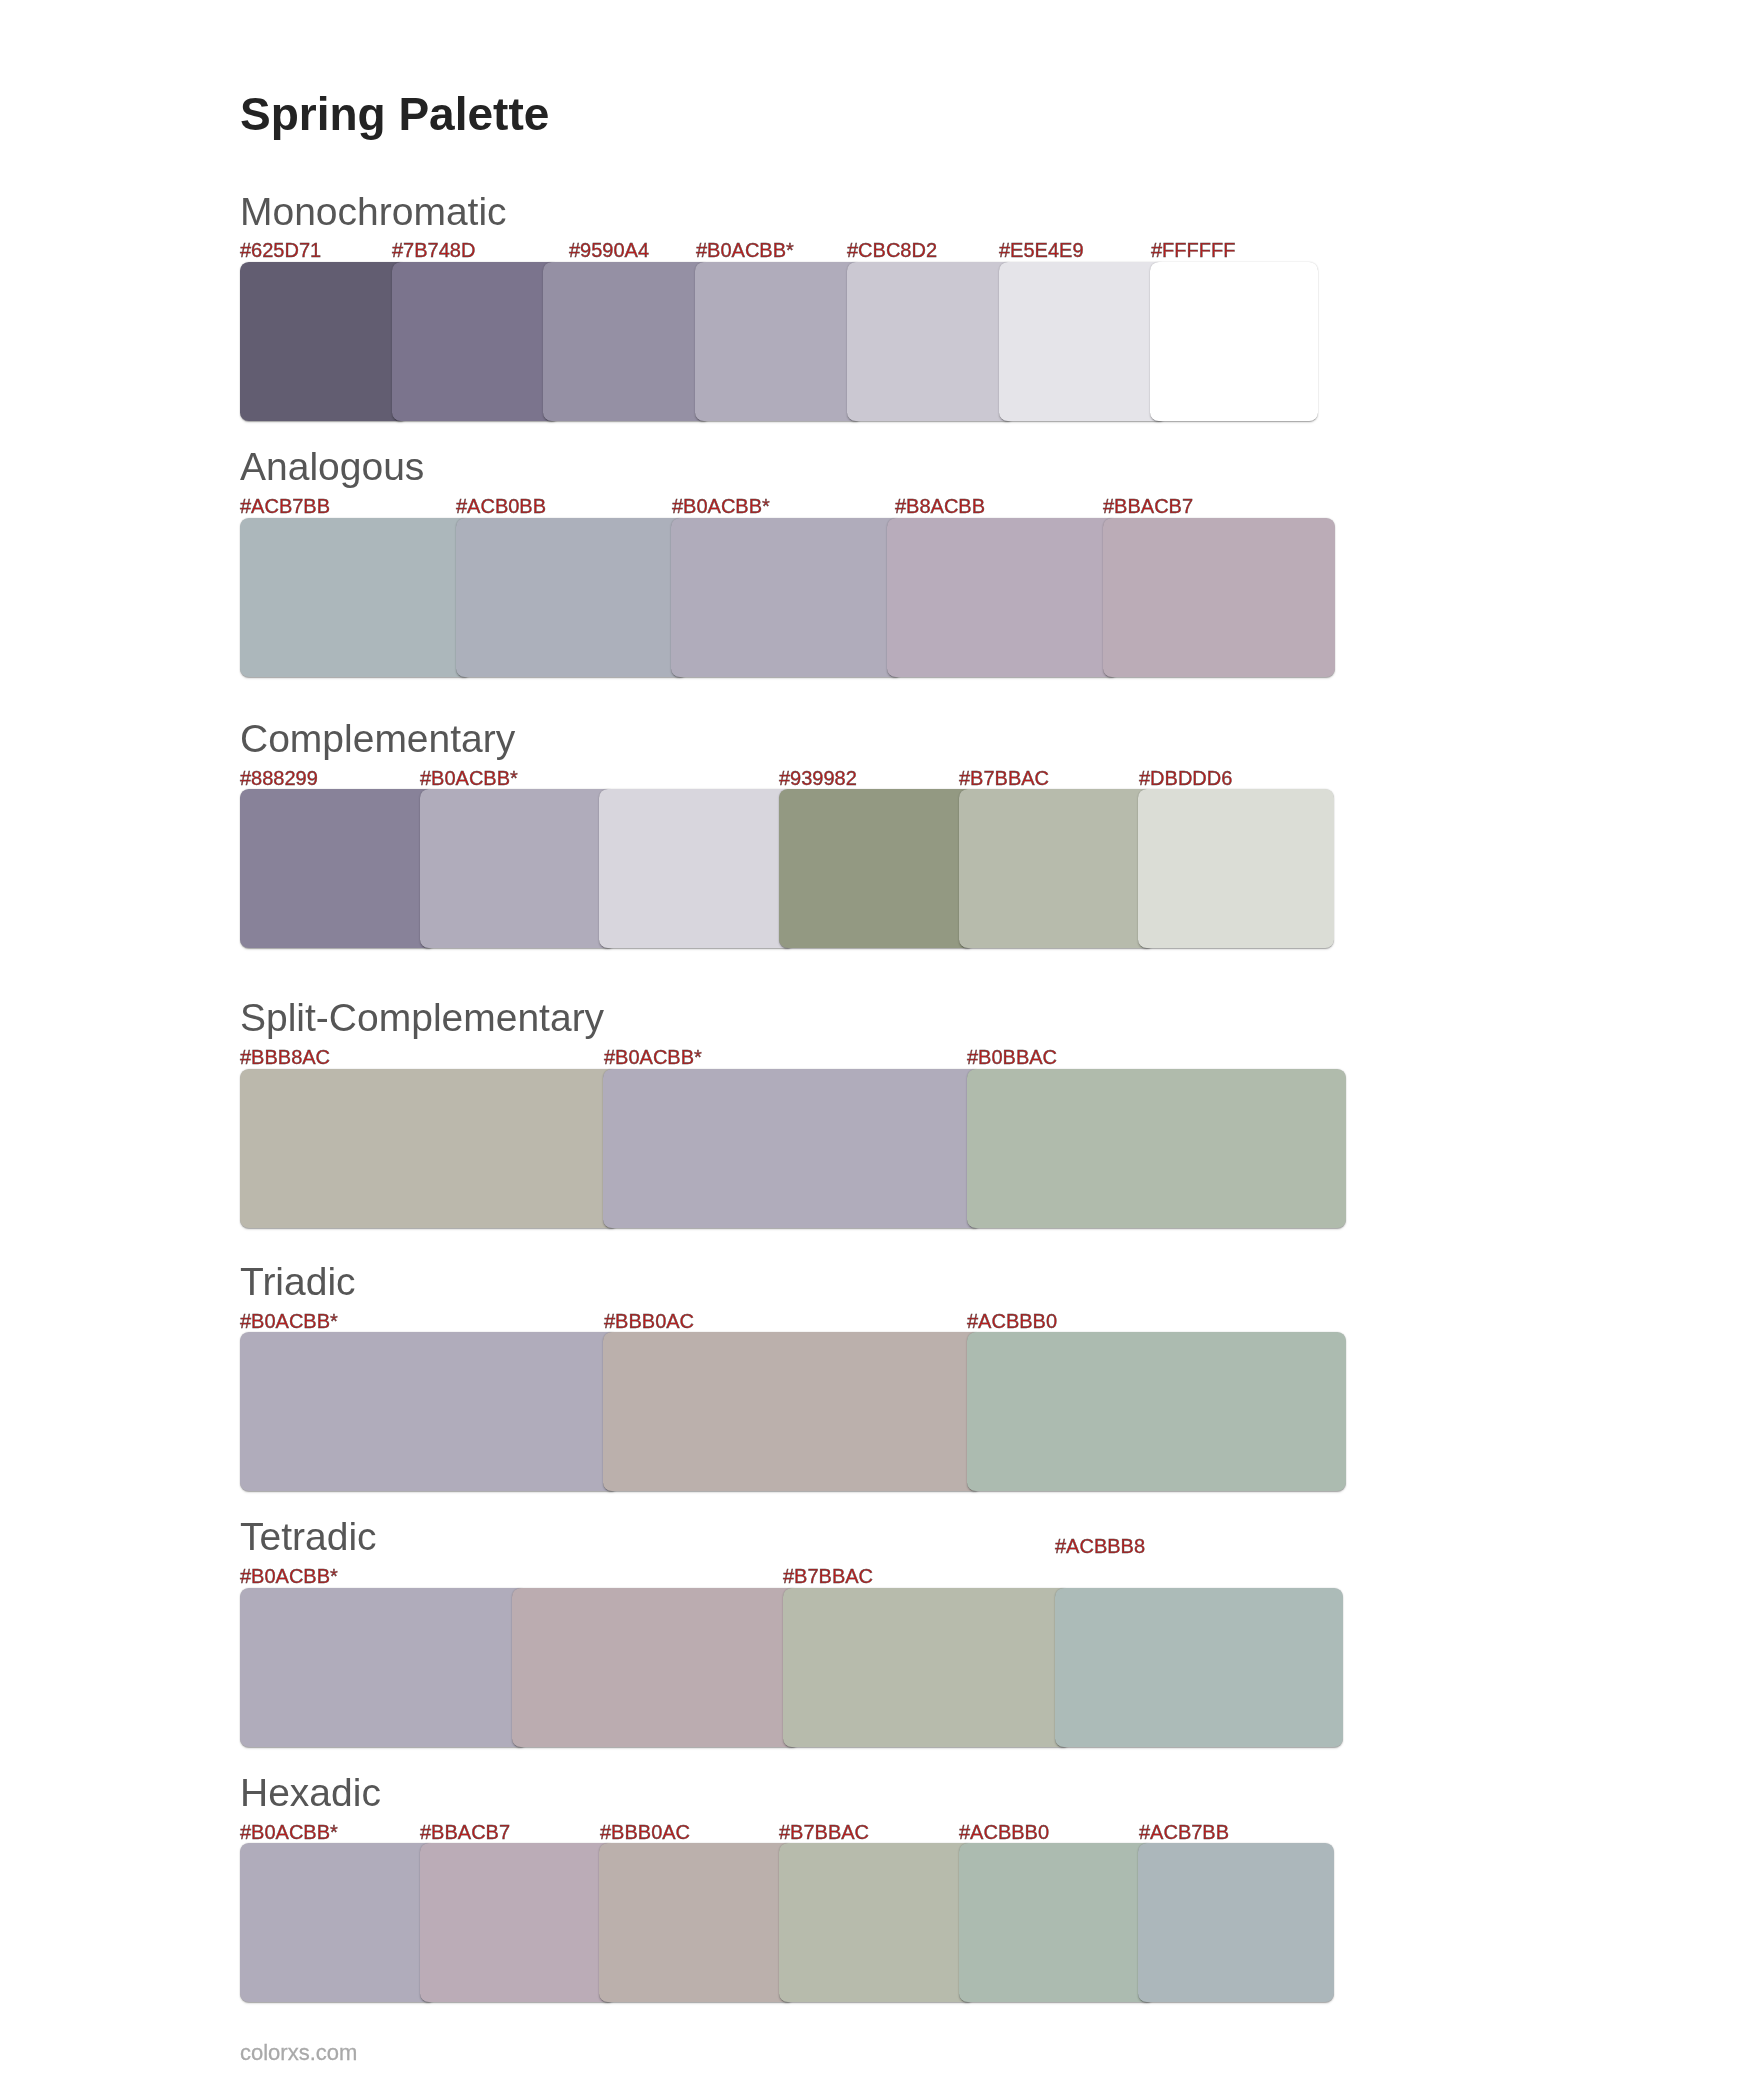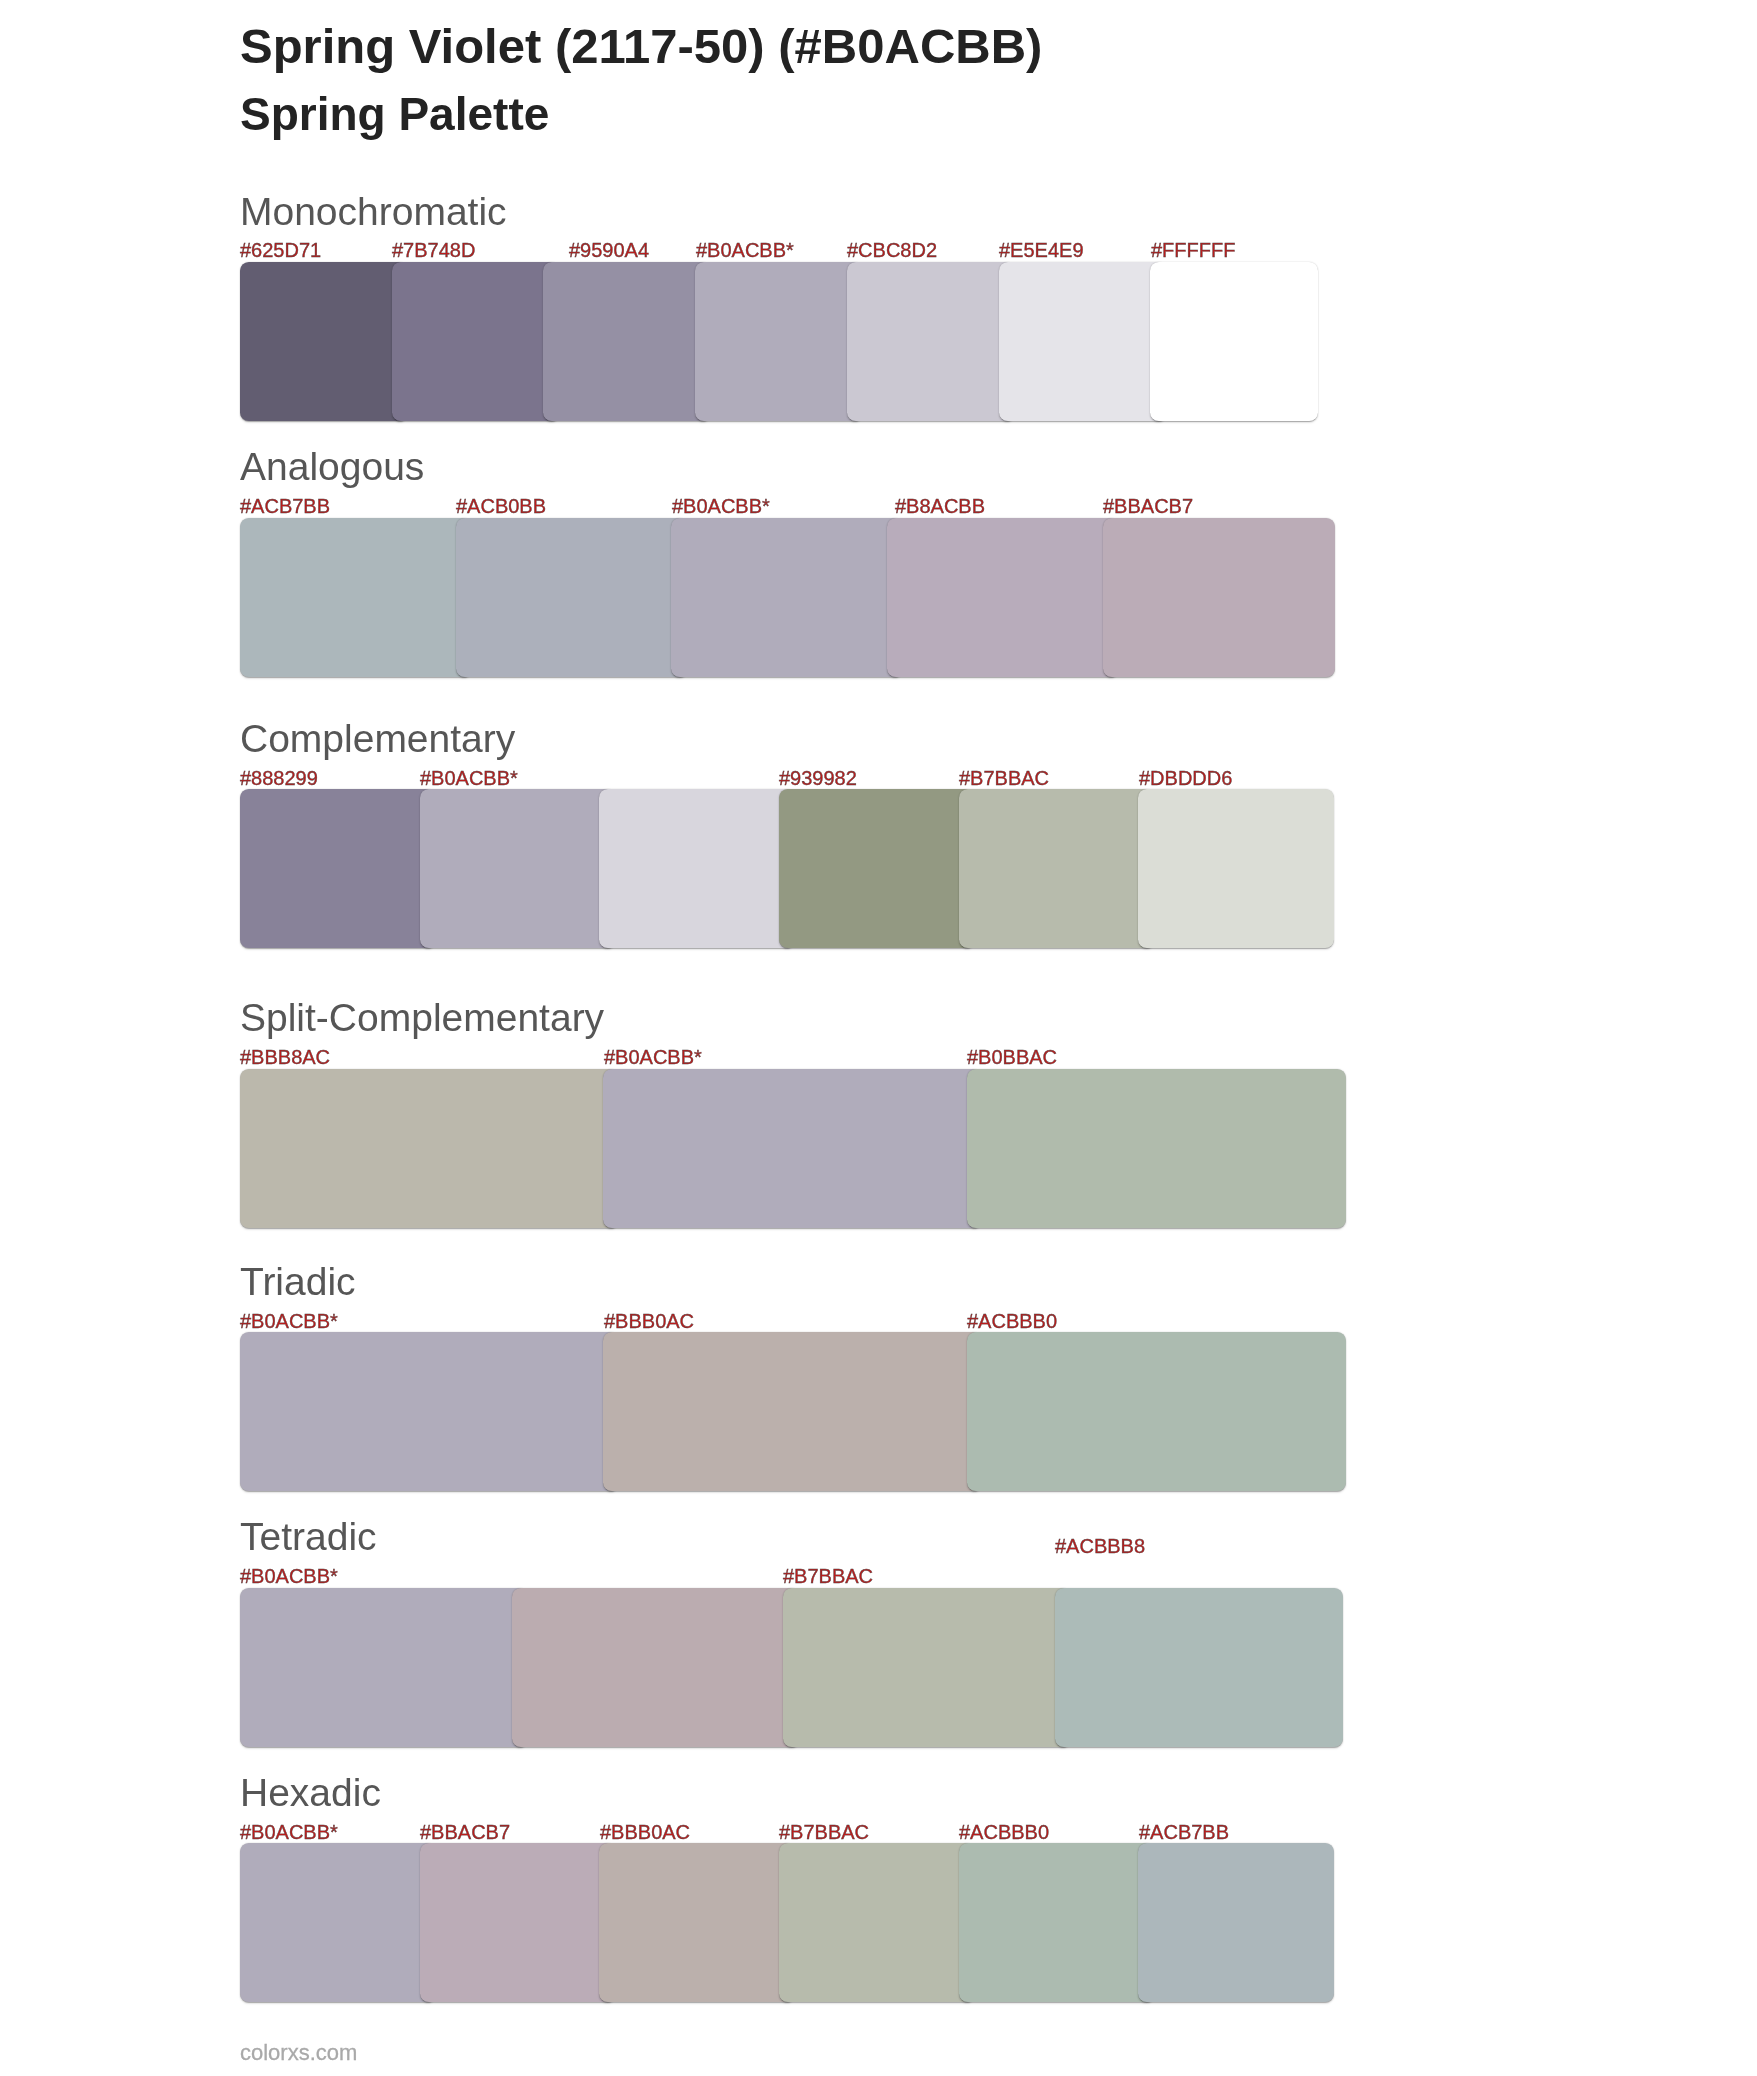--- a/index.html
+++ b/index.html
@@ -55,21 +55,20 @@
     -webkit-text-stroke:0.3px #a9a9a9;
     white-space:nowrap;
     will-change:opacity;
   }
 </style>
 </head>
 <body>
 
 <div id="page">
 
-  <h1 class="title" id="title-line1">Spring Violet (2117-50) (#B0ACBB)</h1>
   <h2 class="title" id="title-line2">Spring Palette</h2>
 
   <div id="sections">
       <div class="section">
         <div class="sec-title" style="top: 192px;">Monochromatic</div>
         <div class="sw-label" style="left: 240px; top: 240px;">#625D71</div>
         <div class="sw-label" style="left: 392px; top: 240px;">#7B748D</div>
         <div class="sw-label" style="left: 544px; top: 240px; margin-left: 25px;">#9590A4</div>
         <div class="sw-label" style="left: 696px; top: 240px;">#B0ACBB*</div>
         <div class="sw-label" style="left: 847px; top: 240px;">#CBC8D2</div>

